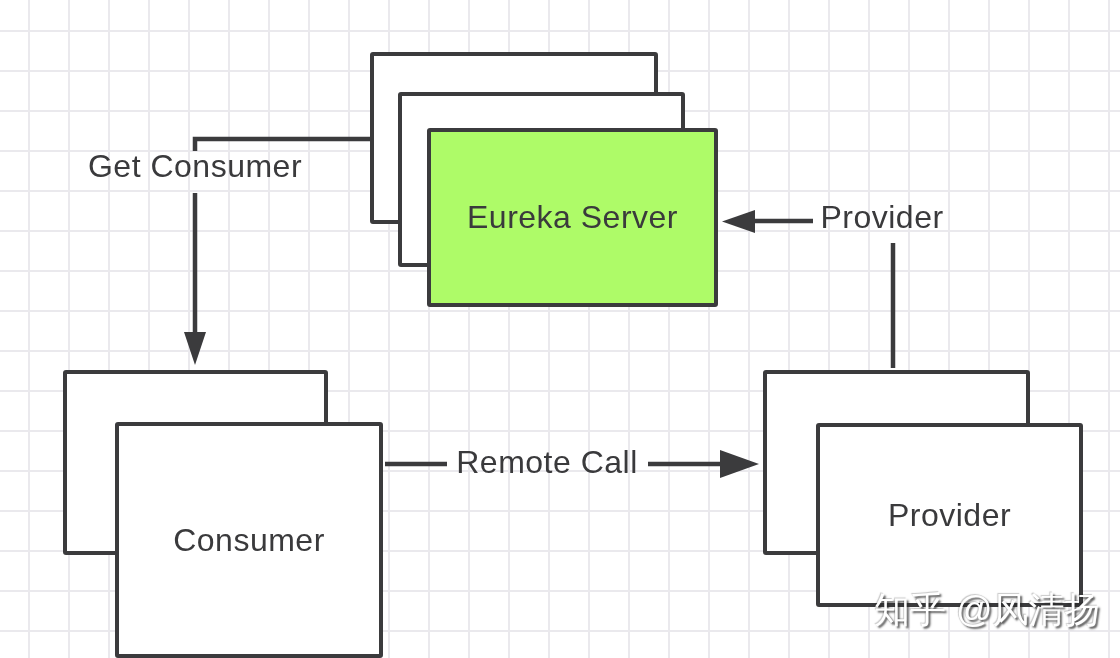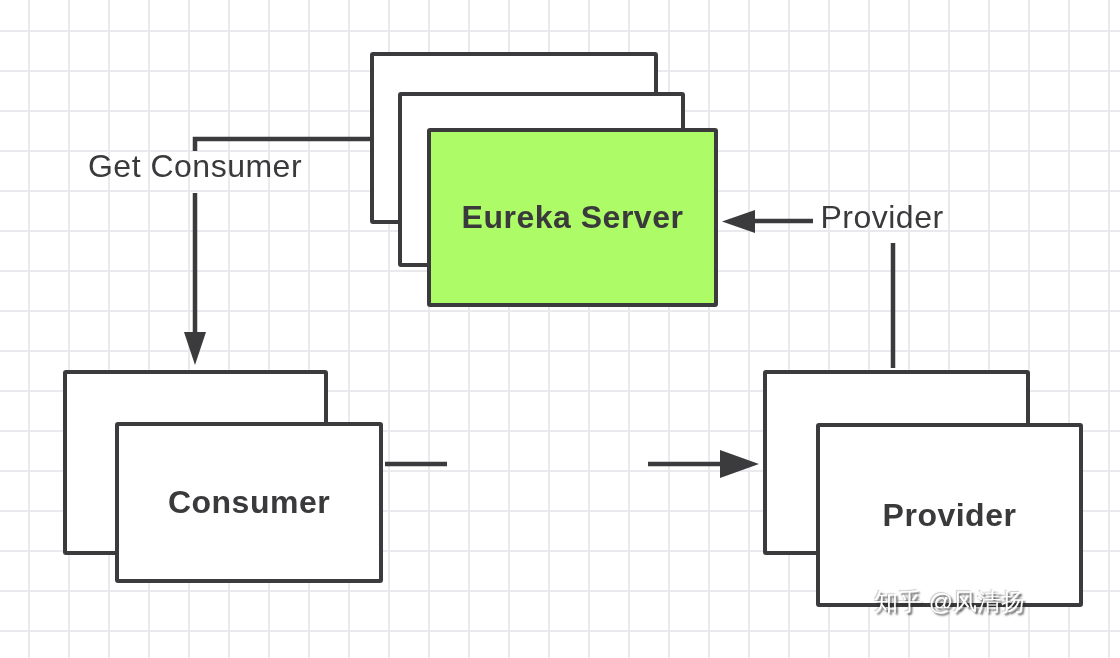--- a/index.html
+++ b/index.html
@@ -30,29 +30,28 @@
     display: flex;
     align-items: center;
     justify-content: center;
   }
   .node.green { background: #aefb68; }
   .node-label {
     font-size: 32px;
     color: #3a3a3c;
     letter-spacing: 0.5px;
     white-space: nowrap;
-    font-weight: bold;
   }
   
   .e-back  { left: 370px; top: 52px;  width: 288px; height: 172px; }
   .e-mid   { left: 398px; top: 92px;  width: 287px; height: 175px; }
   .e-front { left: 427px; top: 128px; width: 291px; height: 179px; }
   
   .c-back  { left: 63px;  top: 370px; width: 265px; height: 185px; }
-  .c-front { left: 115px; top: 422px; width: 268px; height: 161px; }
+  .c-front { left: 115px; top: 422px; width: 268px; height: 236px; }
   
   .p-back  { left: 763px; top: 370px; width: 267px; height: 185px; }
   .p-front { left: 816px; top: 423px; width: 267px; height: 184px; }
 
   .connectors {
     position: absolute;
     left: 0; top: 0;
     width: 1120px;
     height: 658px;
     pointer-events: none;
@@ -66,21 +65,21 @@
     letter-spacing: 0.5px;
   }
   .lbl-get-register { left: 75px;  top: 148px; width: 240px; }
   .lbl-register     { left: 792px; top: 199px; width: 180px; }
   .lbl-remote-call  { left: 427px; top: 444px; width: 240px; }
 
   .watermark {
     position: absolute;
     left: 874px;
     top: 586px;
-    font-size: 24px;
+    font-size: 36px;
     color: #ffffff;
     white-space: nowrap;
     text-shadow: 2px 2px 2px rgba(40,40,40,0.75), -1px -1px 1px rgba(40,40,40,0.25);
   }
 </style>
 </head>
 <body>
 
 <div class="canvas">
 
@@ -114,16 +113,17 @@
     </g>
     <g fill="#3b3b3d" stroke="none">
       <polygon points="184,332 206,332 195,365"></polygon>
       <polygon points="755,210 755,233 722,221.5"></polygon>
       <polygon points="720,450 720,478 759,464"></polygon>
     </g>
   </svg>
 
   <div class="edge-label lbl-get-register">Get Consumer</div>
   <div class="edge-label lbl-register">Provider</div>
+  <div class="edge-label lbl-remote-call">Remote Call</div>
 
   <div class="watermark">知乎 @风清扬</div>
 
 </div>
 
 </body></html>

